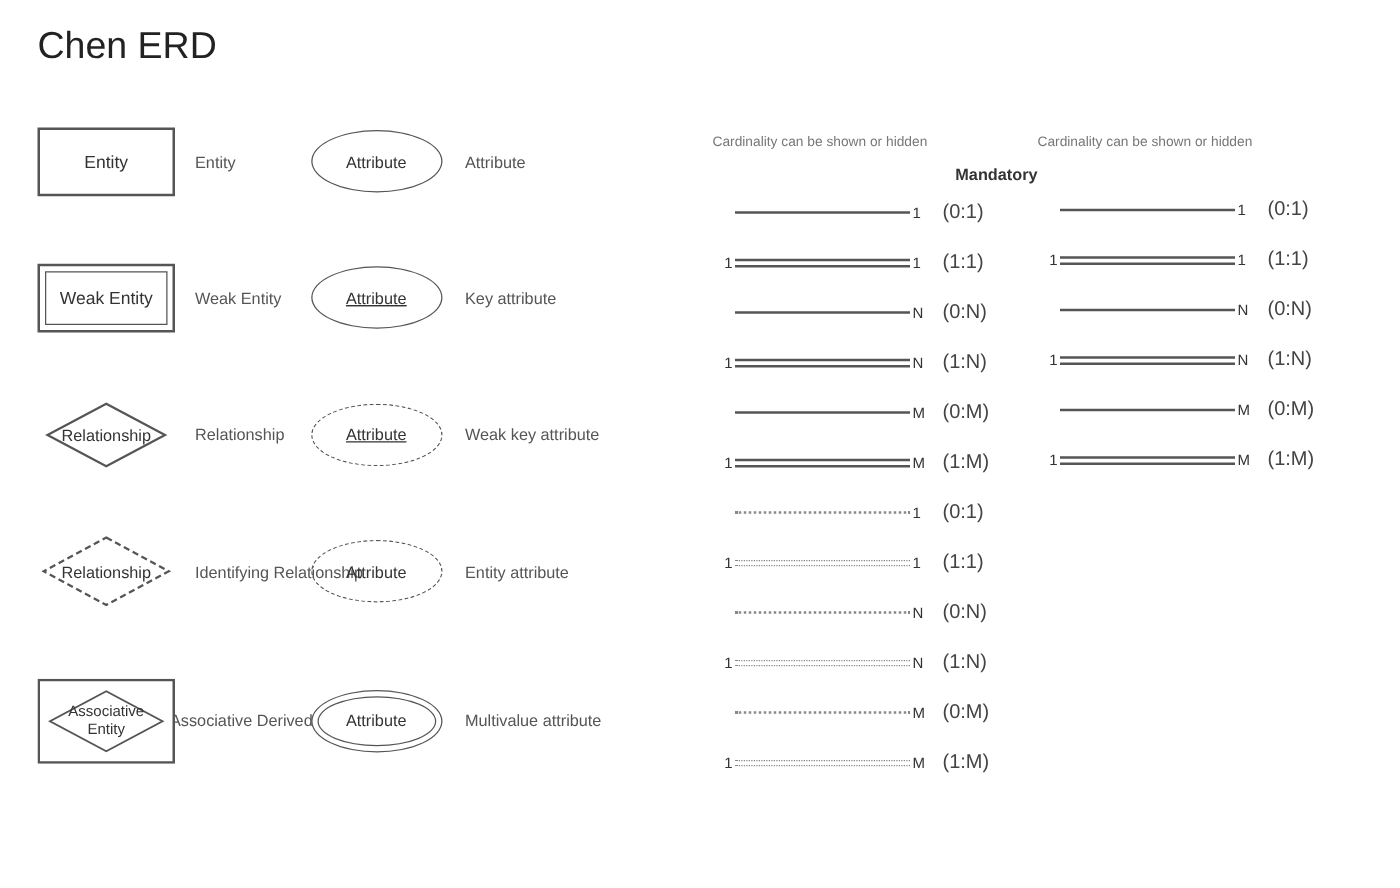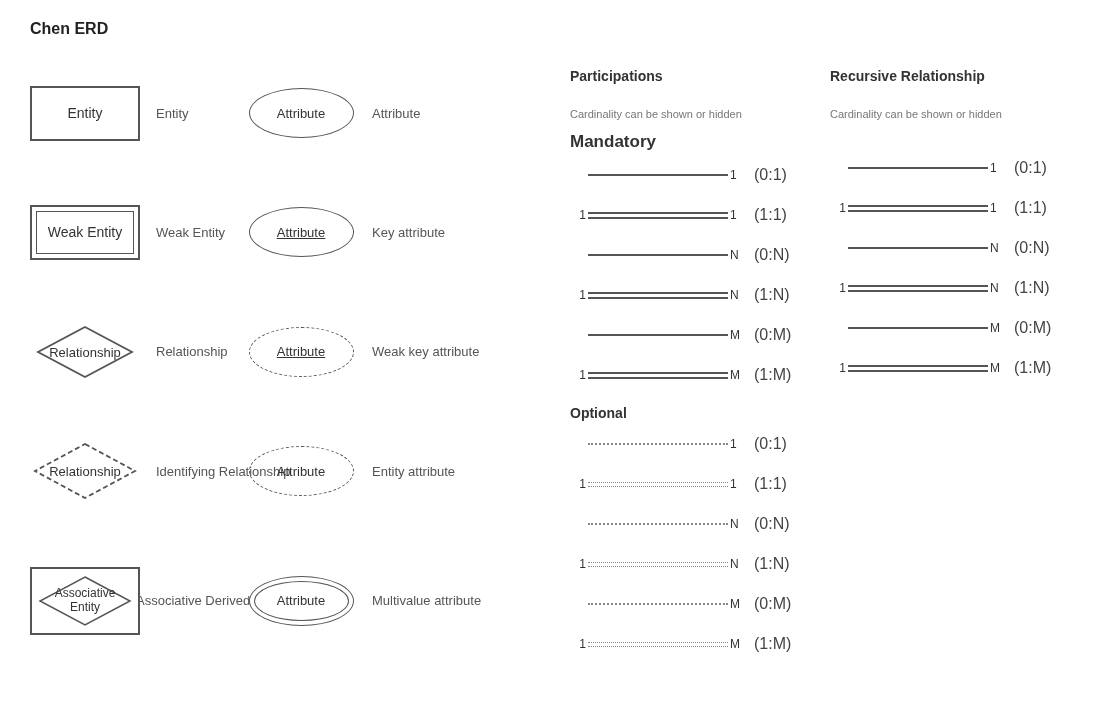--- a/index.html
+++ b/index.html
@@ -5,22 +5,22 @@
     * { box-sizing: border-box; margin: 0; padding: 0; }
     body {
       font-family: Arial, sans-serif;
       background: #fff;
       color: #333;
       width: 1120px;
       min-height: 710px;
       padding: 20px 30px;
     }
     h1 {
-      font-size: 16px;
-      font-weight: bold;
+      font-size: 30px;
+      font-weight: normal;
       margin-bottom: 30px;
       color: #222;
     }
     .main-layout {
       display: flex;
       gap: 0;
     }
     .shapes-panel {
       width: 560px;
       display: grid;
@@ -308,23 +308,22 @@
       </div>
       <span class="shape-label">Multivalue attribute</span>
     </div>
 
   </div>
 
   <div class="right-panel">
     <div class="participations-section">
 
       <div class="participation-col">
-        <div class="section-title">Participations</div>
         <div class="section-subtitle">Cardinality can be shown or hidden</div>
-        <div class="section-title" style="font-size:17px;margin-bottom:8px;">Mandatory</div>
+        <div class="section-title" style="font-size:13px;margin-bottom:8px;text-align:right;">Mandatory</div>
 
         <div class="participation-item">
           <span class="num-left"></span>
           <div class="single-line"></div>
           <span class="num-right">1</span>
           <span class="cardinality-label">(0:1)</span>
         </div>
 
         <div class="participation-item">
           <span class="num-left">1</span>
@@ -363,21 +362,20 @@
         <div class="participation-item">
           <span class="num-left">1</span>
           <div class="double-line">
             <div class="line"></div>
             <div class="line"></div>
           </div>
           <span class="num-right">M</span>
           <span class="cardinality-label">(1:M)</span>
         </div>
 
-        <div class="optional-title">Optional</div>
 
         <div class="participation-item">
           <span class="num-left"></span>
           <div class="dashed-line"></div>
           <span class="num-right">1</span>
           <span class="cardinality-label">(0:1)</span>
         </div>
 
         <div class="participation-item">
           <span class="num-left">1</span>
@@ -418,21 +416,20 @@
           <div class="double-dashed-line">
             <div class="line"></div>
             <div class="line"></div>
           </div>
           <span class="num-right">M</span>
           <span class="cardinality-label">(1:M)</span>
         </div>
       </div>
 
       <div class="recursive-col">
-        <div class="section-title">Recursive Relationship</div>
         <div class="section-subtitle">Cardinality can be shown or hidden</div>
         <div style="height:21px;"></div>
 
         <div class="participation-item">
           <span class="num-left"></span>
           <div class="single-line"></div>
           <span class="num-right">1</span>
           <span class="cardinality-label">(0:1)</span>
         </div>
 

